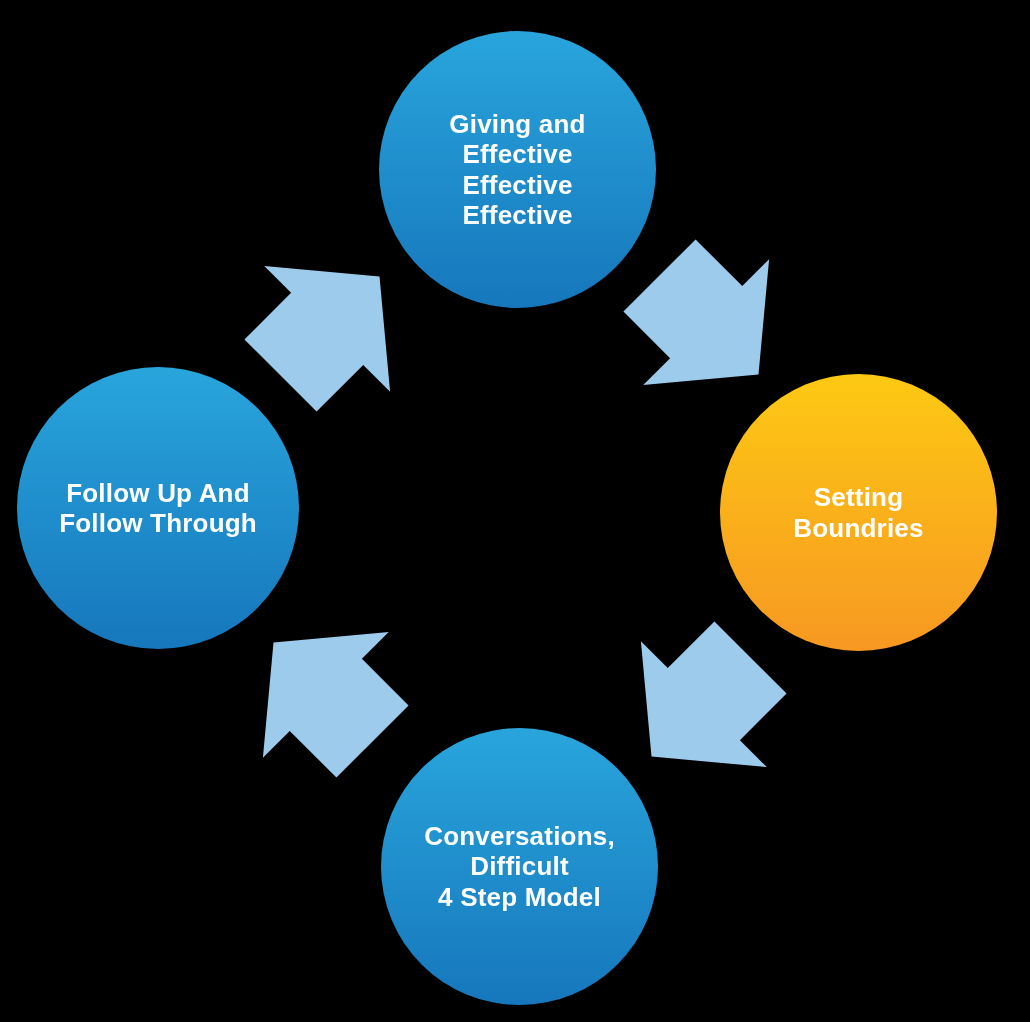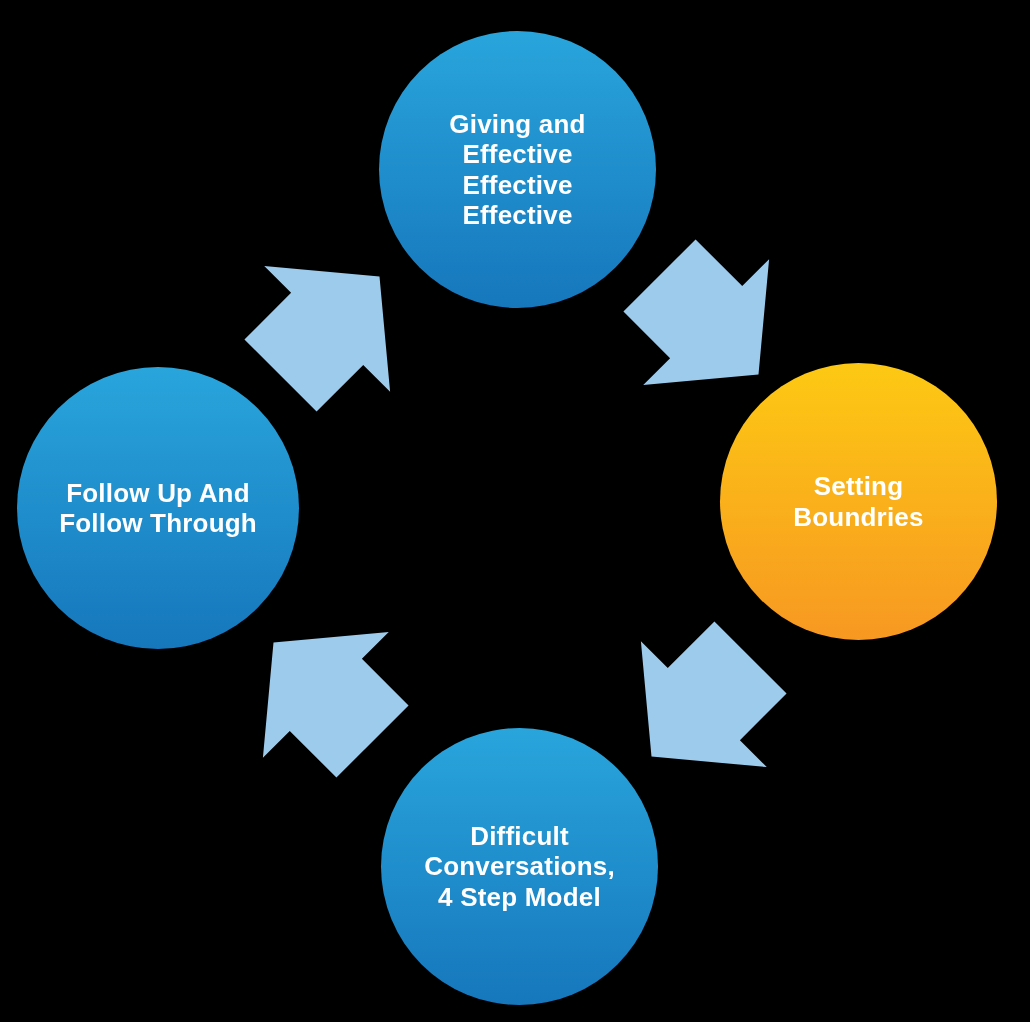--- a/index.html
+++ b/index.html
@@ -30,21 +30,21 @@
     justify-content: center;
     text-align: center;
   }
   .node.blue {
     background: linear-gradient(to bottom, #29A5DC 0%, #1677BC 100%);
   }
   .node.orange {
     background: linear-gradient(to bottom, #FDC913 0%, #F79822 100%);
   }
   .node-top    { left: 379px; top:  31px; width: 277px; height: 277px; }
-  .node-right  { left: 720px; top: 363px; width: 277px; height: 277px; }
+  .node-right  { left: 720px; top: 374px; width: 277px; height: 277px; }
   .node-bottom { left: 381px; top: 728px; width: 277px; height: 277px; }
   .node-left   { left:  17px; top: 367px; width: 282px; height: 282px; }
   .node-label {
     color: #FFFFFF;
     font-weight: bold;
     font-size: 26px;
     line-height: 1.16;
     letter-spacing: 0.2px;
   }
   .node-label span { display: block; }
@@ -72,22 +72,22 @@
 
   <div class="node orange node-right">
     <div class="node-label">
       <span>Setting</span>
       <span>Boundries</span>
     </div>
   </div>
 
   <div class="node blue node-bottom">
     <div class="node-label">
+      <span>Conversations,</span>
       <span>Difficult</span>
-      <span>Conversations,</span>
       <span>4 Step Model</span>
     </div>
   </div>
 
   <div class="node blue node-left">
     <div class="node-label">
       <span>Follow Up And</span>
       <span>Follow Through</span>
     </div>
   </div>

